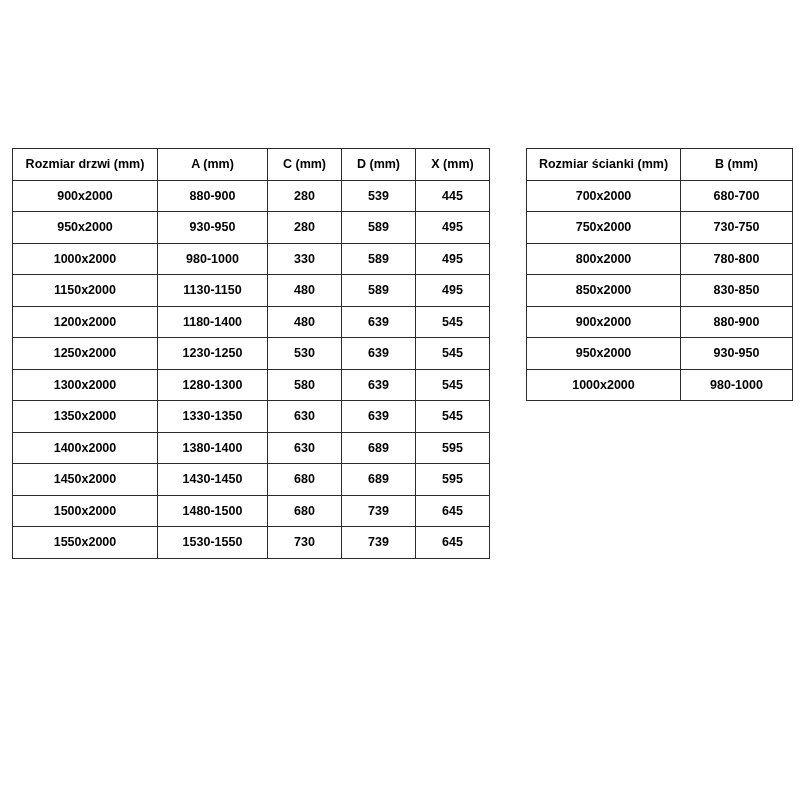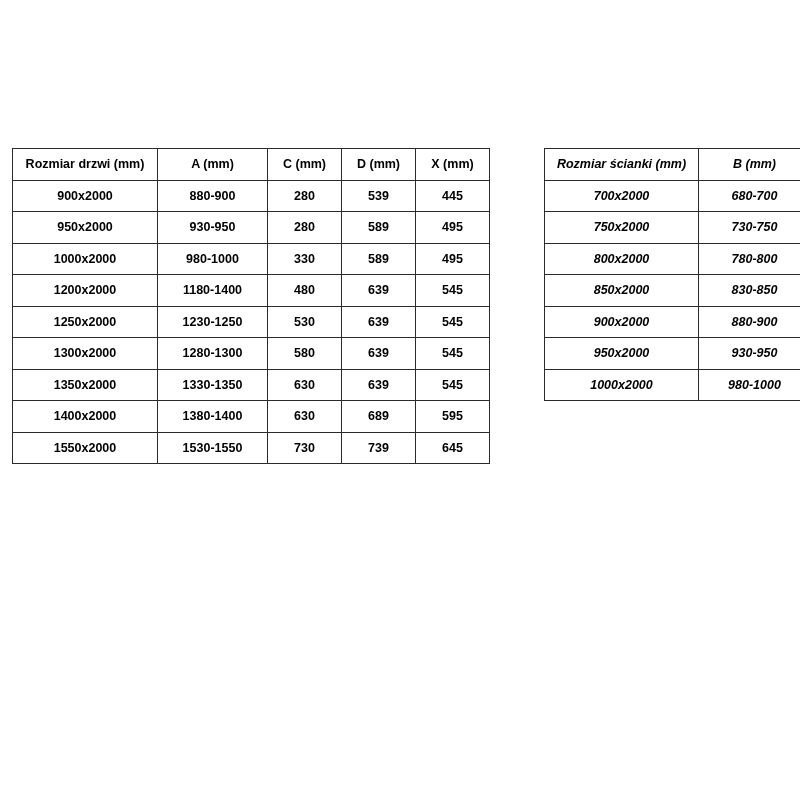--- a/index.html
+++ b/index.html
@@ -25,23 +25,22 @@
     align-items: flex-start;
   }
   .table-block {
     box-sizing: border-box;
   }
   .table-left {
     margin-left: 12px;
     width: 466px;
   }
   .table-right {
-    margin-left: 66px;
+    margin-left: 48px;
     width: 256px;
-    font-style: italic;
   }
   table {
     border-collapse: collapse;
     width: 100%;
     table-layout: fixed;
   }
   td, th {
     border: 1px solid #2b2b2b;
     text-align: center;
     vertical-align: middle;
@@ -104,20 +103,27 @@
           <td>495</td>
         </tr>
         <tr>
           <td>1000x2000</td>
           <td>980-1000</td>
           <td>330</td>
           <td>589</td>
           <td>495</td>
         </tr>
         <tr>
+          <td>1150x2000</td>
+          <td>1130-1150</td>
+          <td>480</td>
+          <td>589</td>
+          <td>495</td>
+        </tr>
+        <tr>
           <td>1200x2000</td>
           <td>1180-1400</td>
           <td>480</td>
           <td>639</td>
           <td>545</td>
         </tr>
         <tr>
           <td>1250x2000</td>
           <td>1230-1250</td>
           <td>530</td>
@@ -137,20 +143,34 @@
           <td>630</td>
           <td>639</td>
           <td>545</td>
         </tr>
         <tr>
           <td>1400x2000</td>
           <td>1380-1400</td>
           <td>630</td>
           <td>689</td>
           <td>595</td>
+        </tr>
+        <tr>
+          <td>1450x2000</td>
+          <td>1430-1450</td>
+          <td>680</td>
+          <td>689</td>
+          <td>595</td>
+        </tr>
+        <tr>
+          <td>1500x2000</td>
+          <td>1480-1500</td>
+          <td>680</td>
+          <td>739</td>
+          <td>645</td>
         </tr>
         <tr>
           <td>1550x2000</td>
           <td>1530-1550</td>
           <td>730</td>
           <td>739</td>
           <td>645</td>
         </tr>
       </tbody>
     </table>

